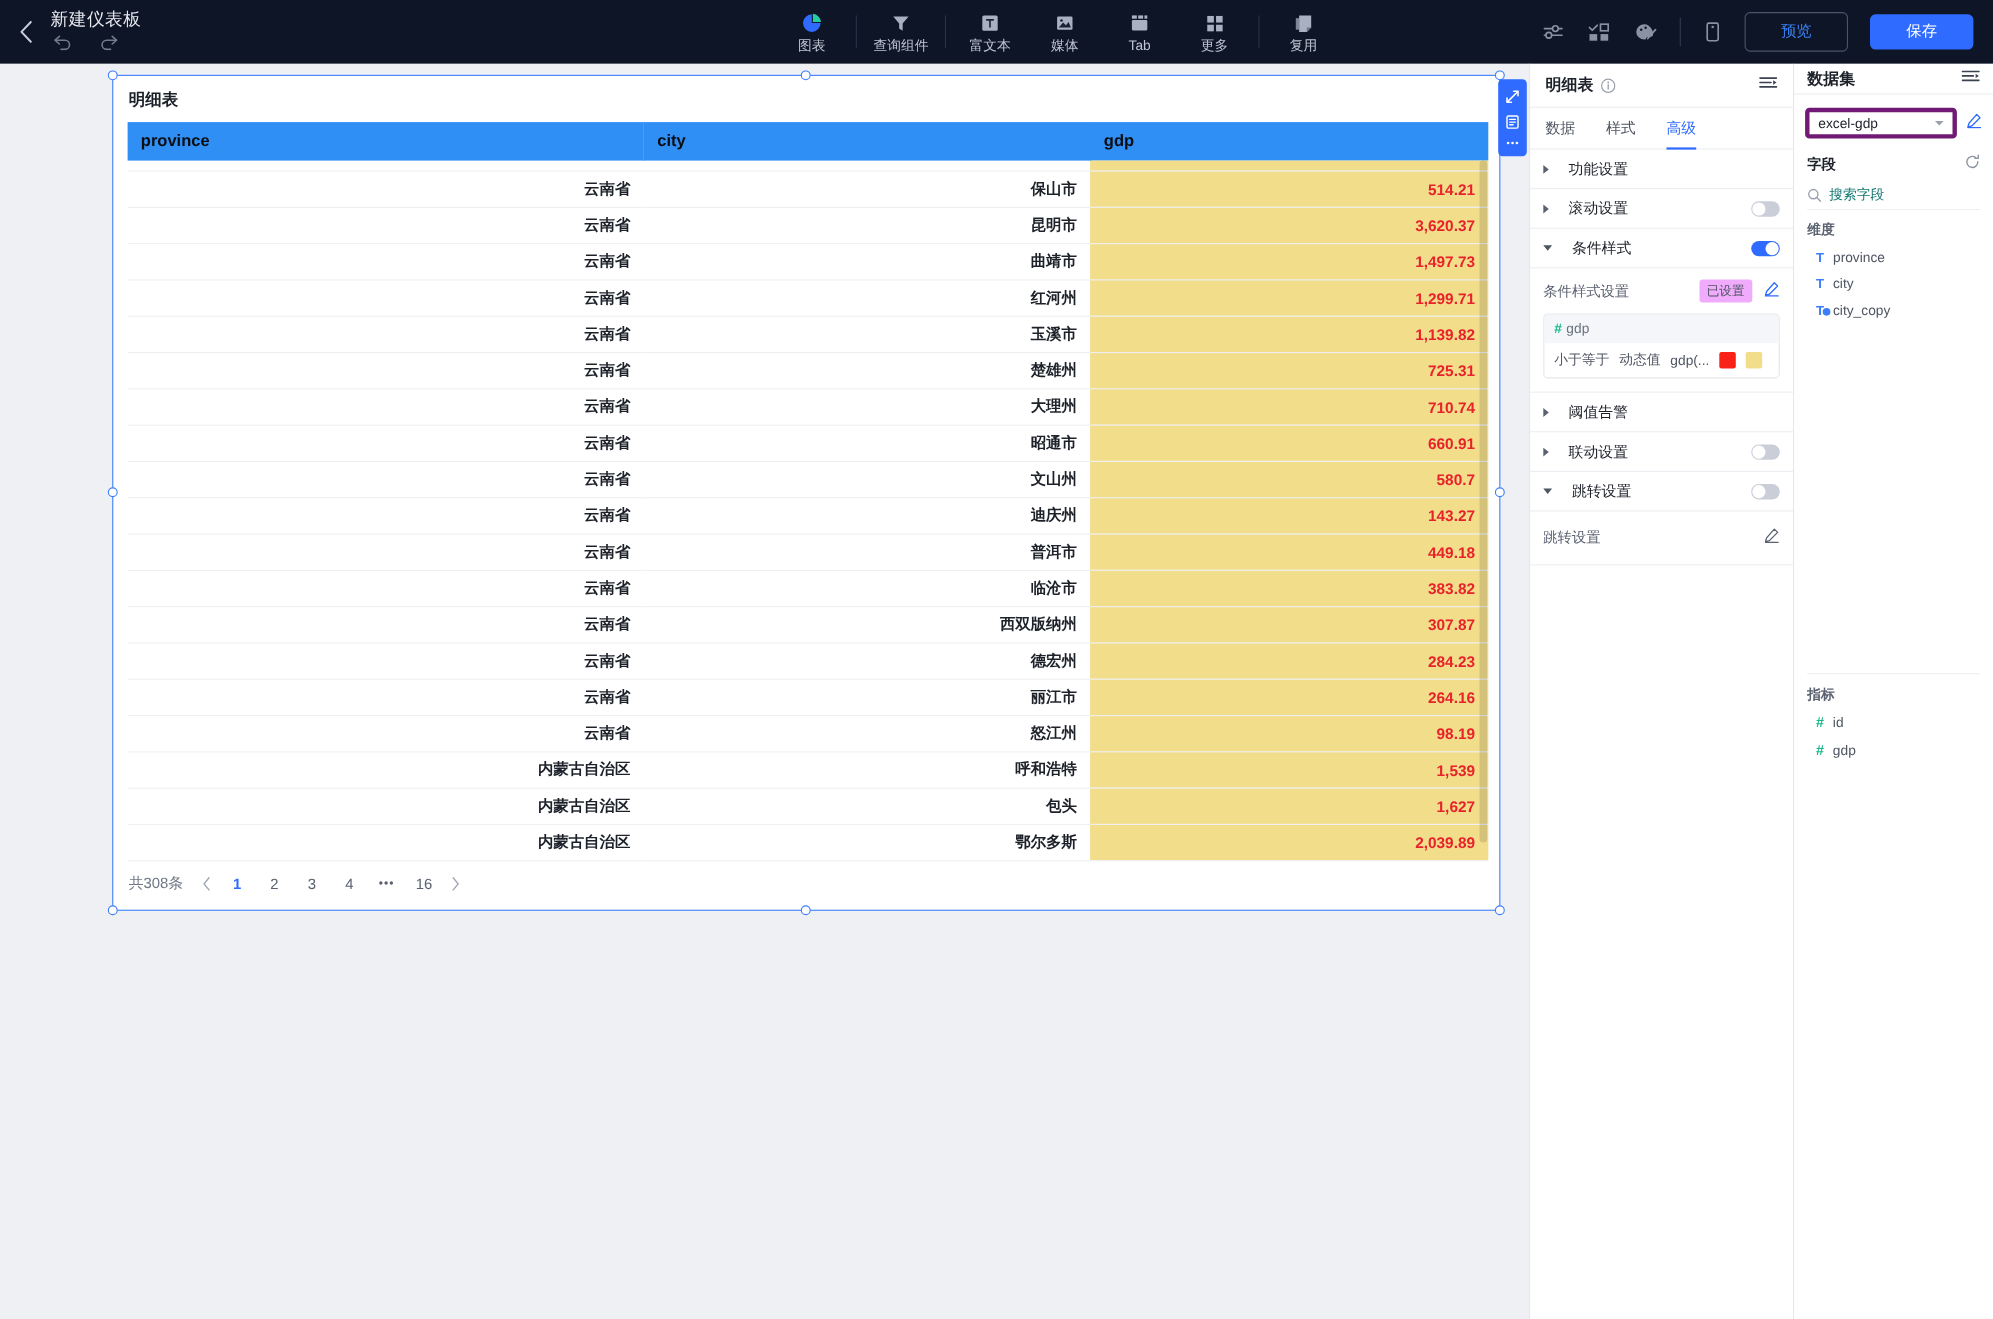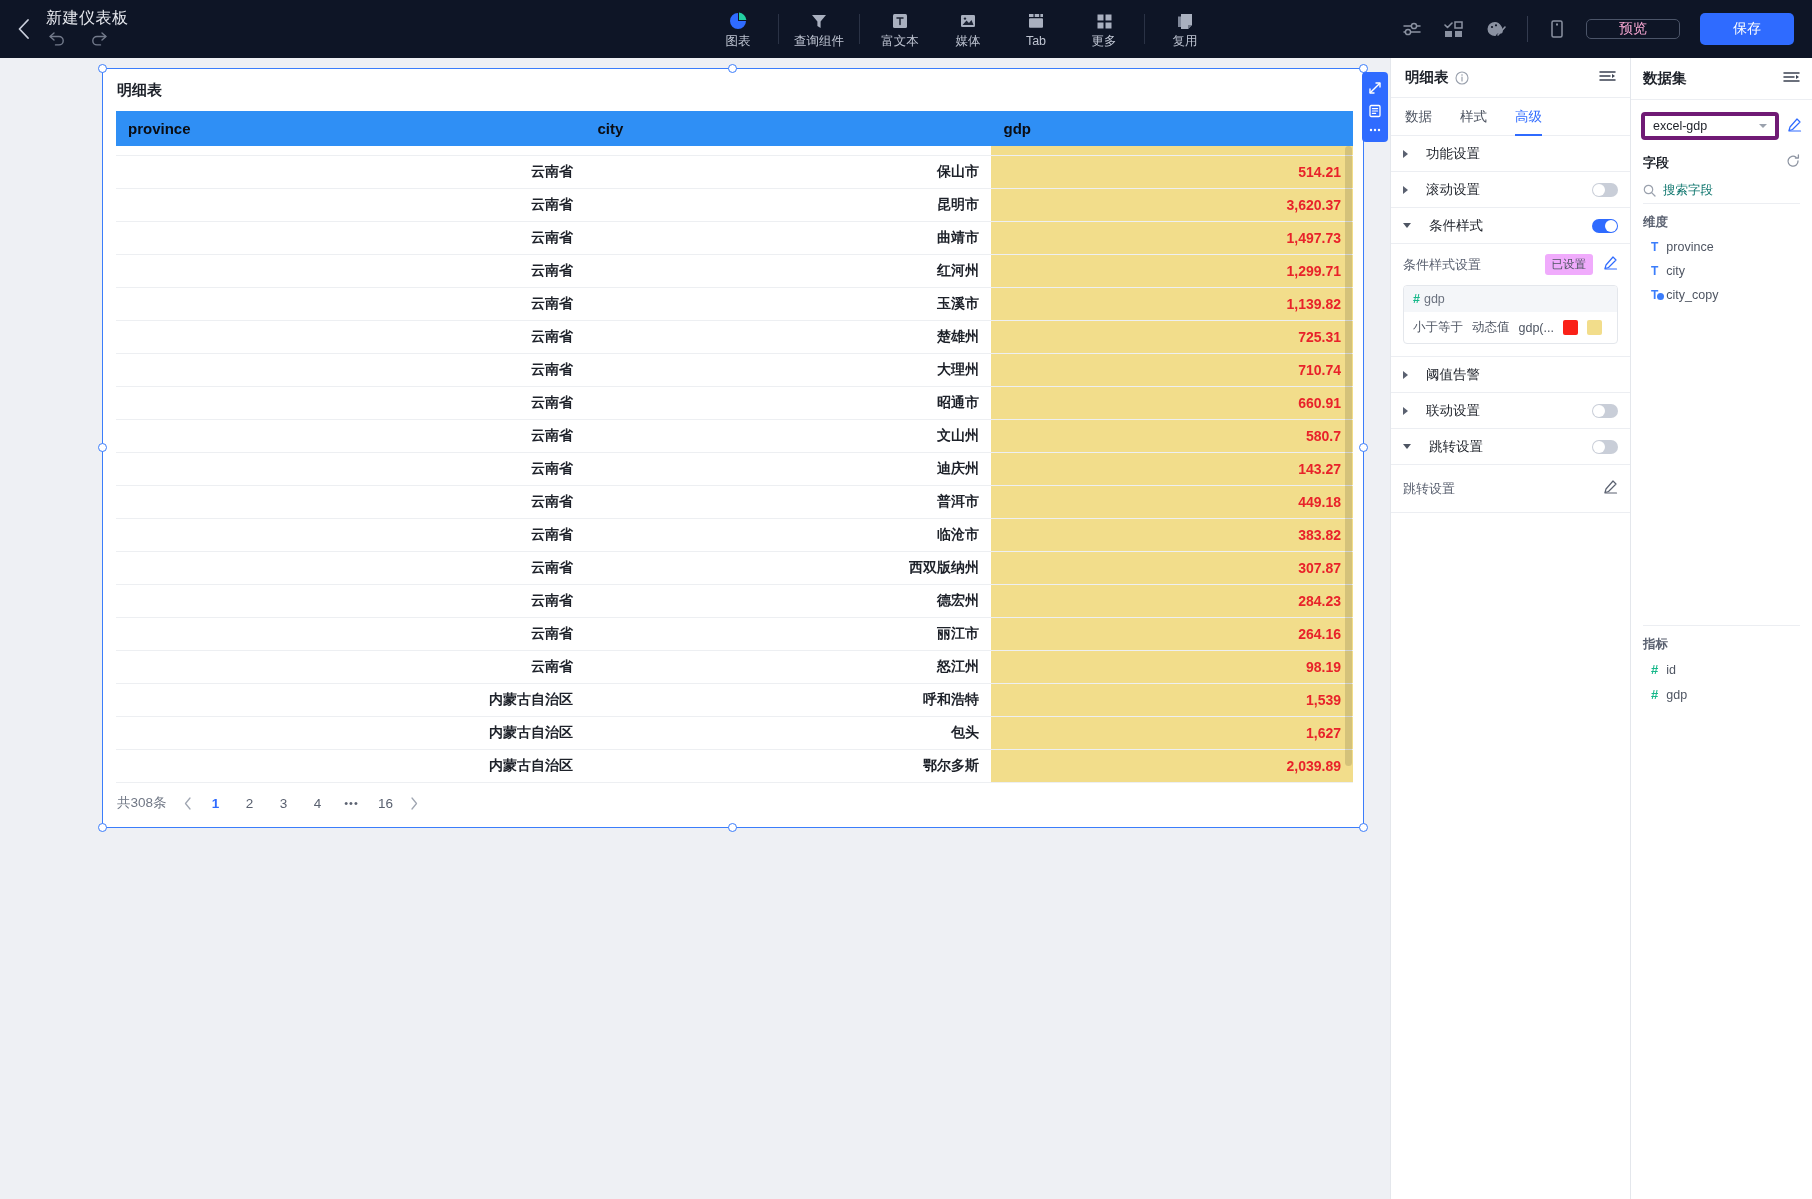--- a/index.html
+++ b/index.html
@@ -41,22 +41,22 @@
   .tb-item .lbl { font-size: 12.5px; color: #bfc5d2; line-height: 1; }
   .tb-sep { width: 1px; height: 30px; background: #2a3245; margin: 0 6px; }
 
   .tb-right {
     position: absolute; right: 18px; top: 0; height: 58px;
     display: flex; align-items: center; gap: 20px;
   }
   .tb-ricon { cursor: pointer; opacity: .8; display:flex; align-items:center; }
   .tb-vsep { width: 1px; height: 26px; background: #333b4f; }
   .btn-preview {
-    width: 94px; height: 20px; border: 1px solid #4b5468; border-radius: 5px;
-    color: #f9a8d4; font-size: 14px; display: flex; align-items: center;
+    width: 94px; height: 36px; border: 1px solid #4b5468; border-radius: 5px;
+    color: #3b82f6; font-size: 14px; display: flex; align-items: center;
     justify-content: center; cursor: pointer; background: transparent;
   }
   .btn-save {
     width: 94px; height: 32px; border-radius: 5px; background: #2f6bff;
     color: #fff; font-size: 14px; display: flex; align-items: center;
     justify-content: center; cursor: pointer; border: none;
   }
 
   
   .canvas {
@@ -181,21 +181,21 @@
 
   .jump-body { padding: 14px 12px; display: flex; align-items: center; justify-content: space-between; }
   .jump-body .lab { font-size: 13px; color: #5a6170; }
 
   
   .ds {
     position: absolute; left: 1630px; top: 58px; width: 182px; height: 1141px;
     background: #fff; border-left: 1px solid #e4e7ec;
   }
   .ds-head {
-    height: 42px; display: flex; align-items: center; padding: 0 12px;
+    height: 28px; display: flex; align-items: center; padding: 0 12px;
     justify-content: space-between; border-bottom: 1px solid #eceef2;
   }
   .ds-head .ttl { font-size: 14.5px; color: #1d2129; font-weight: 600; }
   .ds-sel-row { display: flex; align-items: center; gap: 8px; padding: 12px 10px 6px 10px; }
   .ds-select {
     flex: 1; height: 28px; border: 4px solid #701a75; border-radius: 4px;
     display: flex; align-items: center; justify-content: space-between;
     padding: 0 8px; font-size: 12.5px; color: #1d2129; cursor: pointer;
   }
   .chev { width:0;height:0;border-top:4px solid #9aa1ad;border-left:4px solid transparent;border-right:4px solid transparent; }

